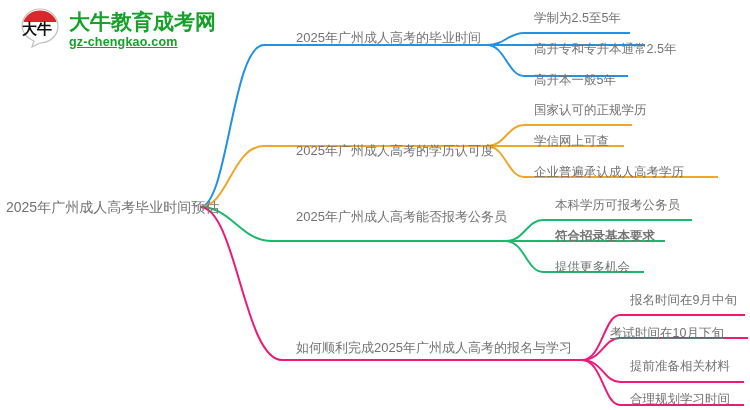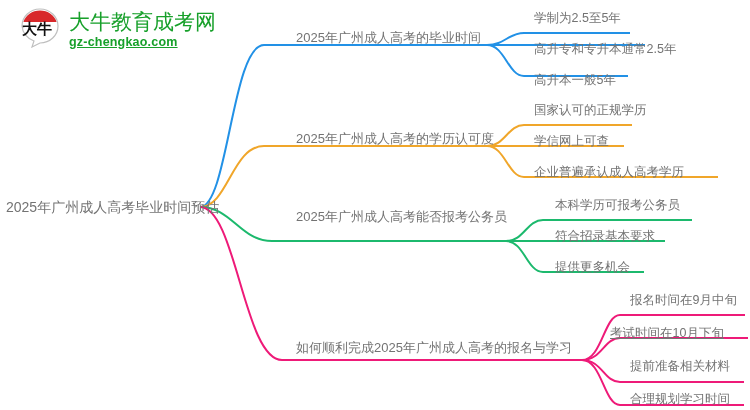--- a/index.html
+++ b/index.html
@@ -31,21 +31,21 @@
     height: 42px;
     flex: none;
   }
   #logo-text-wrap {
     display: flex;
     flex-direction: column;
     line-height: 1;
   }
   #logo-cn {
     font-size: 21px;
-    font-weight: normal;
+    font-weight: bold;
     color: #17a02a;
     letter-spacing: 0px;
     white-space: nowrap;
   }
   #logo-en {
     font-size: 12.5px;
     font-weight: bold;
     color: #17a02a;
     letter-spacing: 0.2px;
     margin-top: 4px;
@@ -135,27 +135,27 @@
   </g>
 </svg>
 
 <div class="node" id="root-node">2025年广州成人高考毕业时间预估</div>
 
 <div class="node branch-label" style="left:296px; top:31px;">2025年广州成人高考的毕业时间</div>
 <div class="node leaf-label" style="left:534px; top:12px;">学制为2.5至5年</div>
 <div class="node leaf-label" style="left:534px; top:43px;">高升专和专升本通常2.5年</div>
 <div class="node leaf-label" style="left:534px; top:74px;">高升本一般5年</div>
 
-<div class="node branch-label" style="left:296px; top:132px;">2025年广州成人高考的学历认可度</div>
+<div class="node branch-label" style="left:296px; top:144px;">2025年广州成人高考的学历认可度</div>
 <div class="node leaf-label" style="left:534px; top:104px;">国家认可的正规学历</div>
 <div class="node leaf-label" style="left:534px; top:135px;">学信网上可查</div>
 <div class="node leaf-label" style="left:534px; top:166px;">企业普遍承认成人高考学历</div>
 
 <div class="node branch-label" style="left:296px; top:210px;">2025年广州成人高考能否报考公务员</div>
 <div class="node leaf-label" style="left:555px; top:199px;">本科学历可报考公务员</div>
-<div class="node leaf-label" style="left:555px; top:230px;">符合招录基本要求</div>
+<div class="node leaf-label" style="left:555px; top:230px;font-weight:bold;">符合招录基本要求</div>
 <div class="node leaf-label" style="left:555px; top:261px;">提供更多机会</div>
 
 <div class="node branch-label" style="left:296px; top:341px;">如何顺利完成2025年广州成人高考的报名与学习</div>
 <div class="node leaf-label" style="left:630px; top:294px;">报名时间在9月中旬</div>
 <div class="node leaf-label" style="left:610px; top:327px;text-decoration:underline;">考试时间在10月下旬</div>
 <div class="node leaf-label" style="left:630px; top:360px;">提前准备相关材料</div>
 <div class="node leaf-label" style="left:630px; top:393px;">合理规划学习时间</div>
 
 </body></html>

